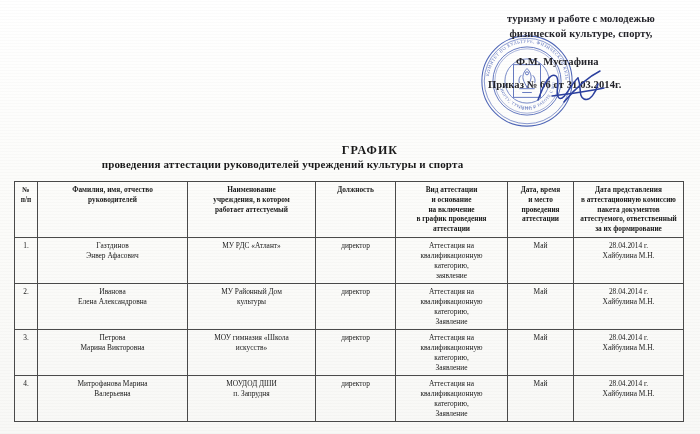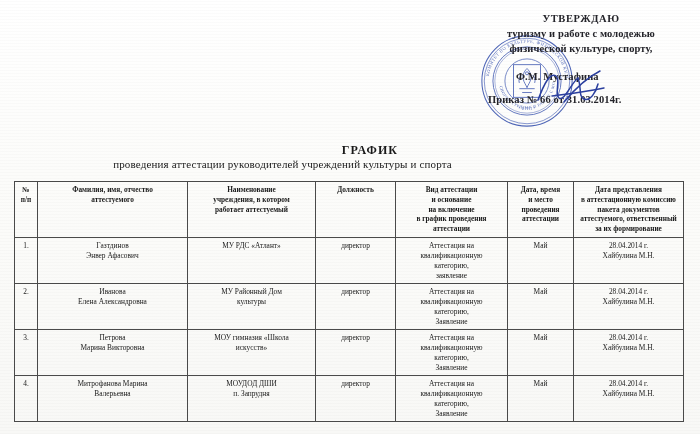--- a/index.html
+++ b/index.html
@@ -74,21 +74,21 @@
     position:absolute;left:0;top:143px;width:700px;
     text-align:center;
     font-weight:700;
     font-size:12px;
     letter-spacing:1.1px;
     padding-left:20px;
   }
   .doc-subtitle{
     position:absolute;left:0;top:158px;width:565px;
     text-align:center;
-    font-weight:400;
+    font-weight:700;
     font-size:11px;
     letter-spacing:.15px;
   }
 
   
   .tbl-wrap{
     position:absolute;
     left:14px;top:181px;
     width:669px;
   }
@@ -170,21 +170,20 @@
   <svg class="signature" viewBox="0 0 80 44" aria-hidden="true">
     <g fill="none" stroke="#2b3f9e" stroke-width="1.5" stroke-linecap="round">
       <path d="M4 34 C10 18, 16 6, 22 10 C27 14, 20 28, 25 32 C30 36, 38 16, 44 12"></path>
       <path d="M30 36 C40 24, 52 12, 66 5"></path>
       <path d="M44 12 C48 22, 44 30, 50 33 C56 36, 62 26, 64 18"></path>
       <path d="M18 30 C34 28, 52 26, 70 22"></path>
     </g>
   </svg>
 
   <div class="approval">
-    <span class="word approval-title">УТВЕРЖДАЮ</span>
     <span class="word">туризму и работе с молодежью</span>
     <span class="word">физической культуре, спорту,</span>
     <span class="sign-line">Ф.М. Мустафина</span>
     <span class="order-line">Приказ № 66 от 31.03.2014г.</span>
   </div>
 
   <div class="doc-title">ГРАФИК</div>
   <div class="doc-subtitle">проведения аттестации руководителей учреждений культуры и спорта</div>
 
   <div class="tbl-wrap">
@@ -199,21 +198,21 @@
           <col class="c-dead">
       </colgroup>
       <thead>
         <tr>
           <th class="hdr-num">
               <span class="cell-line">№</span>
               <span class="cell-line">п/п</span>
             </th>
           <th>
               <span class="cell-line">Фамилия, имя, отчество</span>
-              <span class="cell-line">аттестуемого</span>
+              <span class="cell-line">руководителей</span>
             </th>
           <th>
               <span class="cell-line">Наименование</span>
               <span class="cell-line">учреждения, в котором</span>
               <span class="cell-line">работает аттестуемый</span>
             </th>
           <th>
               <span class="cell-line">Должность</span>
             </th>
           <th>

